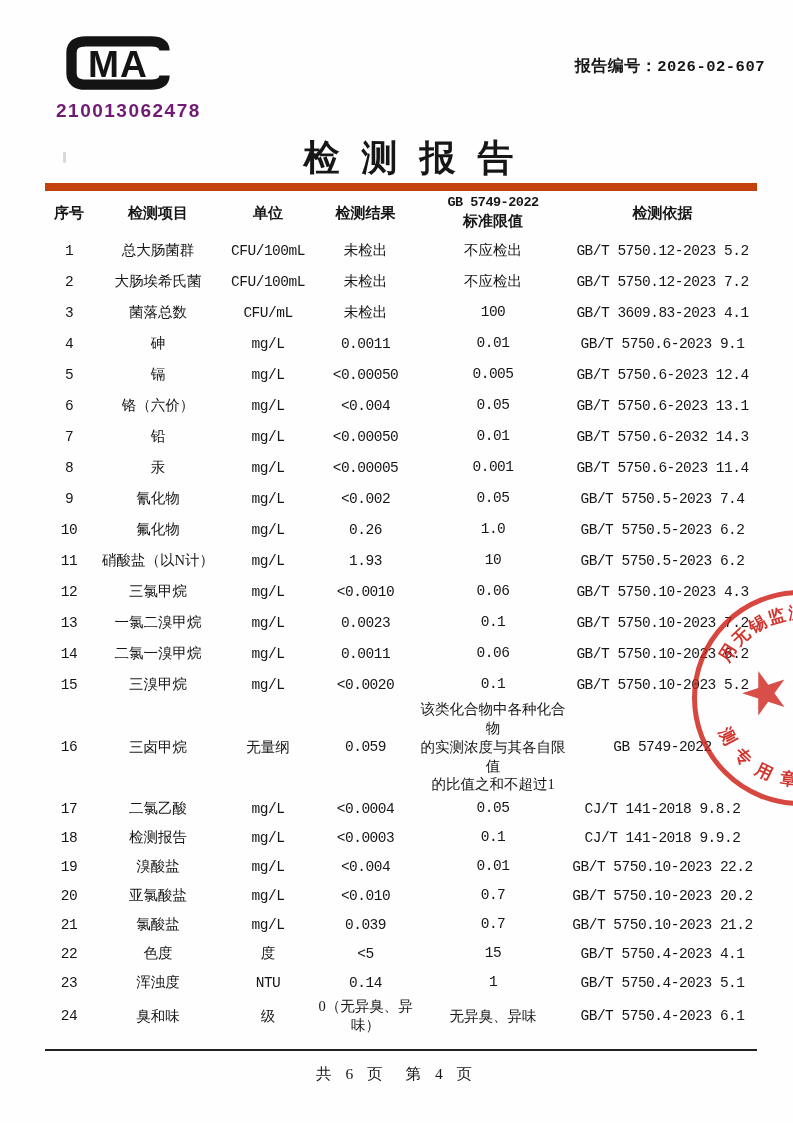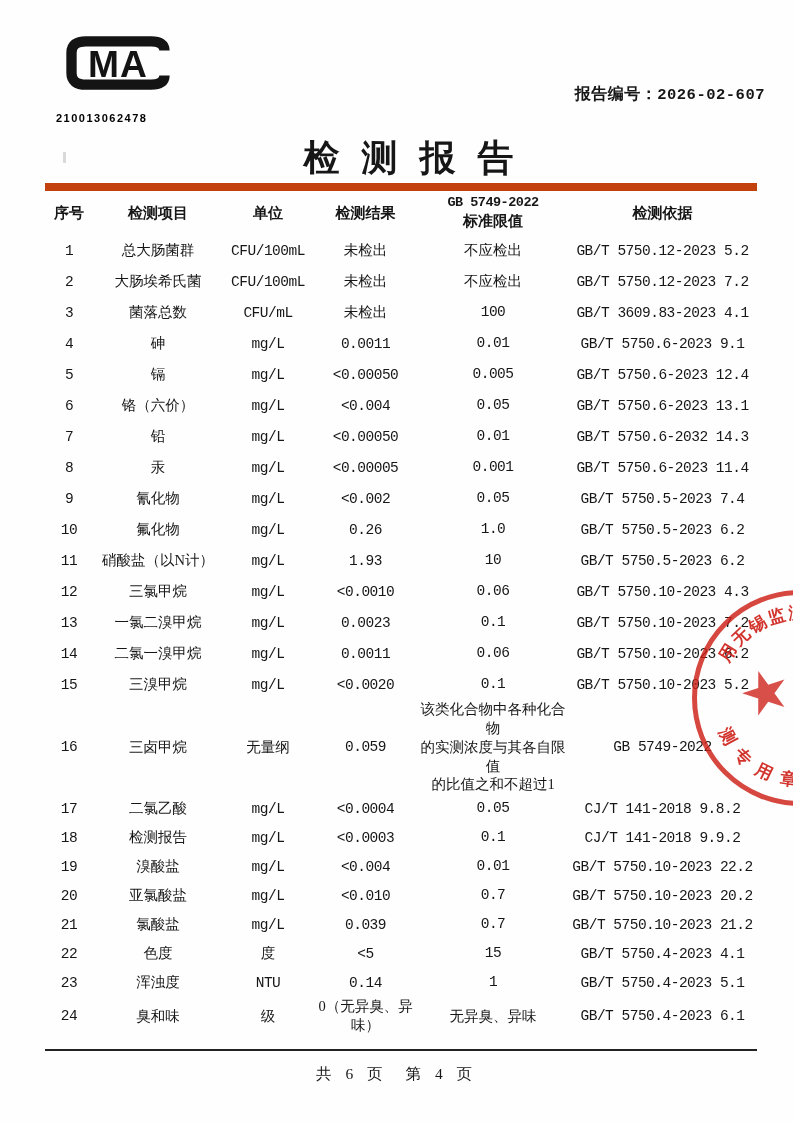--- a/index.html
+++ b/index.html
@@ -10,27 +10,27 @@
     background:#fefefe;
     overflow:hidden;
     font-family:"Liberation Serif","DejaVu Serif",serif;
     color:#161616;
   }
   
   .cma{position:absolute;left:54px;top:32px;width:140px;}
   .cma svg{display:block;}
   .cma-num{
     font-family:"Liberation Sans","DejaVu Sans",sans-serif;
-    font-weight:700;font-size:11px;letter-spacing:1.5px;
-    margin-top:18px;margin-left:2px;color:#000000;
+    font-weight:700;font-size:19px;letter-spacing:1.5px;
+    margin-top:6px;margin-left:2px;color:#701a75;
   }
   
   .report-no{
     position:absolute;top:56px;right:28px;
-    font-size:16px;font-weight:700;letter-spacing:.5px;margin-top:28px;
+    font-size:16px;font-weight:700;letter-spacing:.5px;
   }
   .report-no .num{font-family:"Liberation Mono","DejaVu Sans Mono",monospace;font-size:15.5px;font-weight:700;}
   
   .smudge{
     position:absolute;left:63px;top:152px;width:3px;height:11px;
     background:#b9b9b9;opacity:.55;border-radius:1px;
   }
   
   .title{
     position:absolute;left:12px;top:134px;width:100%;

